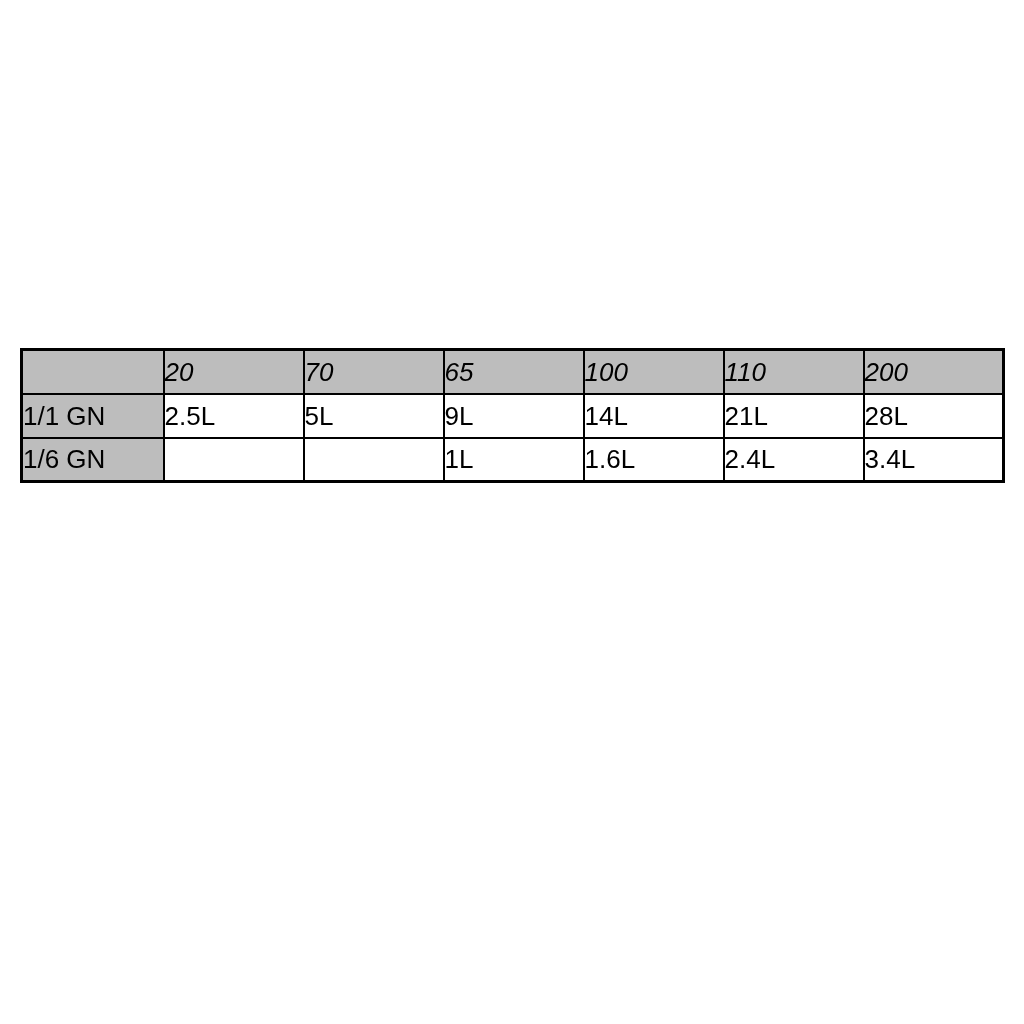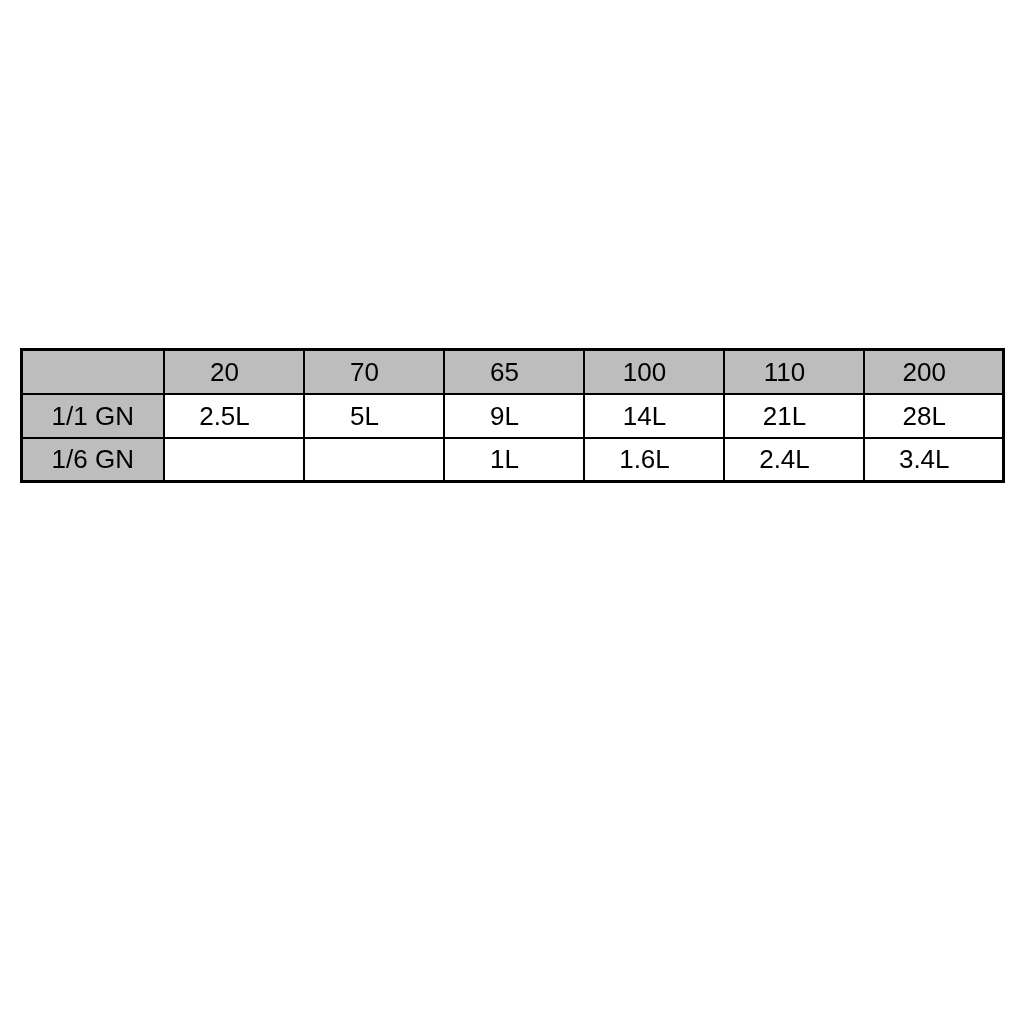--- a/index.html
+++ b/index.html
@@ -36,30 +36,31 @@
     white-space: nowrap;
     overflow: hidden;
     vertical-align: middle;
   }
   .corner-cell,
   .col-header,
   .row-header {
     background: var(--header-bg, #bdbdbd);
   }
   .col-header {
-    text-align: center;
+    text-align: left;
     padding: 0 18px 0 0;
+    font-style: italic;
   }
   .row-header {
-    text-align: center;
+    text-align: left;
     padding: 0;
   }
   .data-cell {
     background: var(--cell-bg, #ffffff);
-    text-align: center;
+    text-align: left;
     padding: 0 18px 0 0;
   }
 </style>
 </head>
 <body style="--page-bg: #ffffff; --header-bg: #bdbdbd; --cell-bg: #ffffff; --border: #000000; --text: #000000;">
 
 <div class="page">
   <table class="gn-table">
     <colgroup>
       <col class="col-label">

